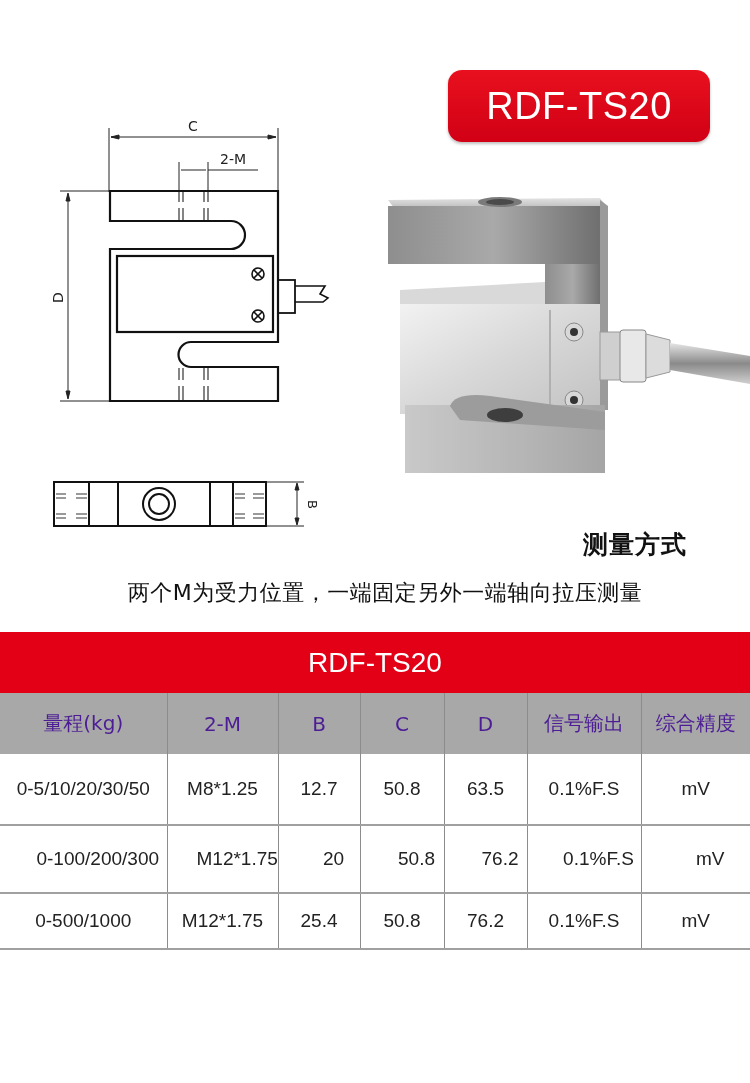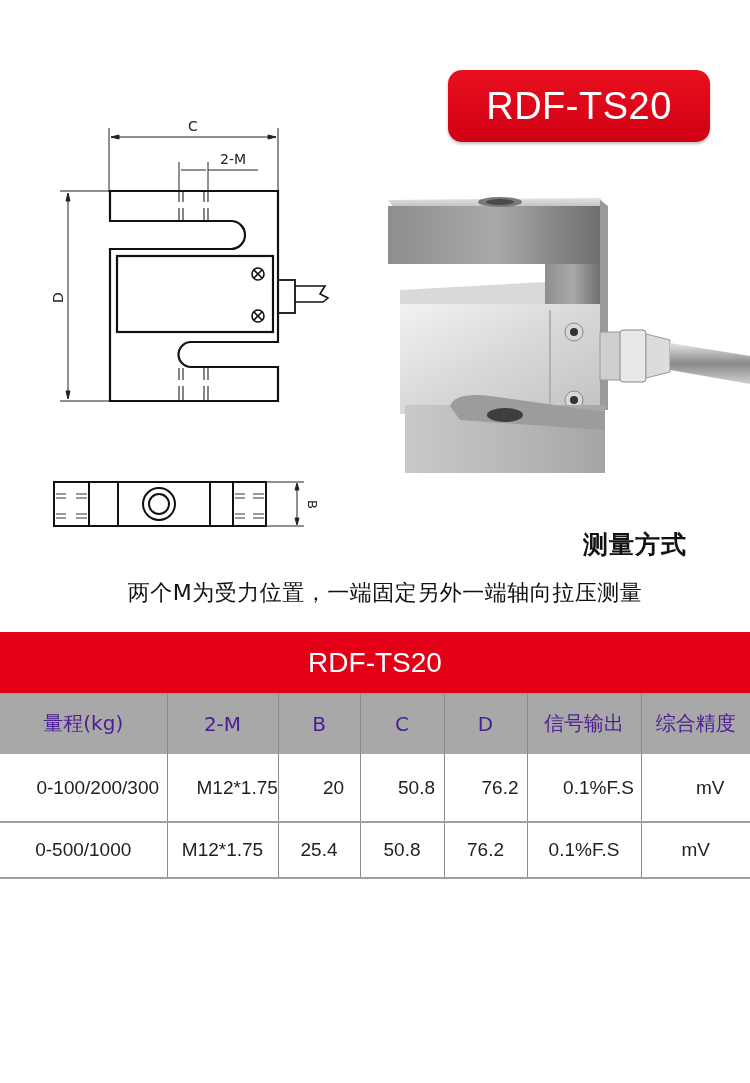--- a/index.html
+++ b/index.html
@@ -228,20 +228,29 @@
   </tr>
   <tr class="head-row">
     <td>量程(kg)</td>
     <td>2-M</td>
     <td>B</td>
     <td>C</td>
     <td>D</td>
     <td>信号输出</td>
     <td>综合精度</td>
   </tr>
+  <tr class="data-row r1">
+    <td>0-5/10/20/30/50</td>
+    <td>M8*1.25</td>
+    <td>12.7</td>
+    <td>50.8</td>
+    <td>63.5</td>
+    <td>0.1%F.S</td>
+    <td>mV</td>
+  </tr>
   <tr class="data-row r2">
     <td>0-100/200/300</td>
     <td>M12*1.75</td>
     <td>20</td>
     <td>50.8</td>
     <td>76.2</td>
     <td>0.1%F.S</td>
     <td>mV</td>
   </tr>
   <tr class="data-row r3">

